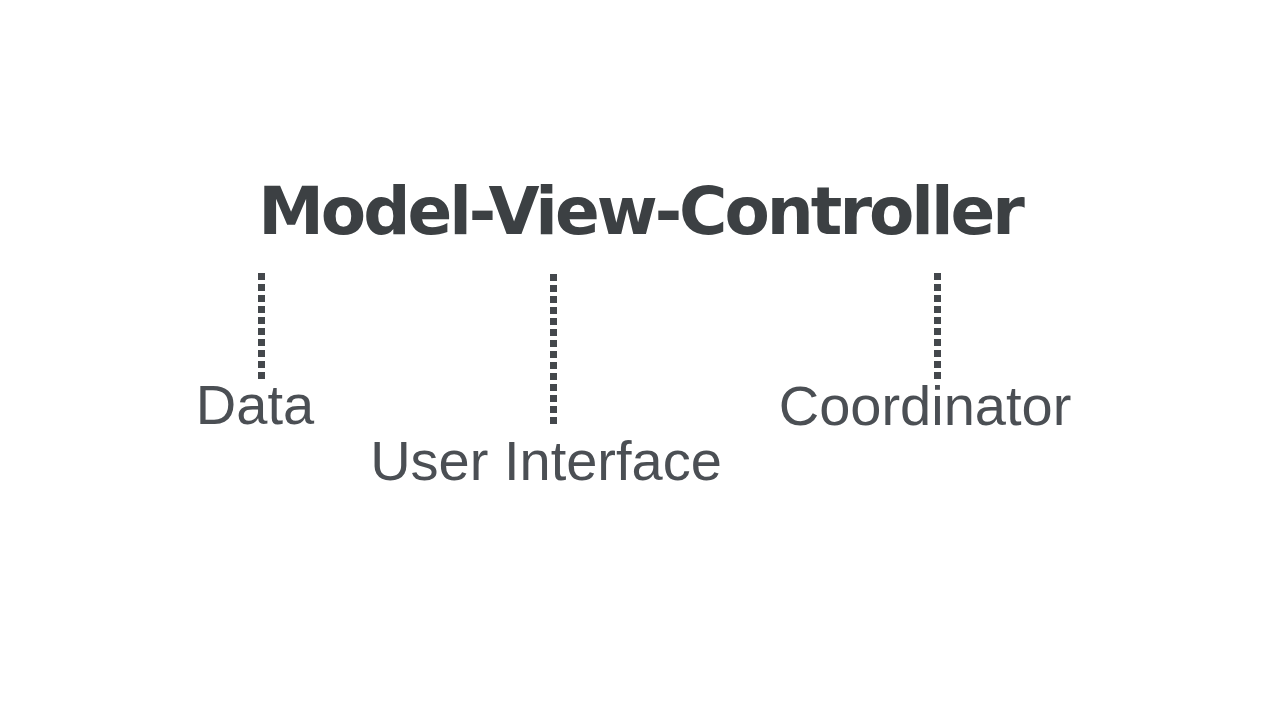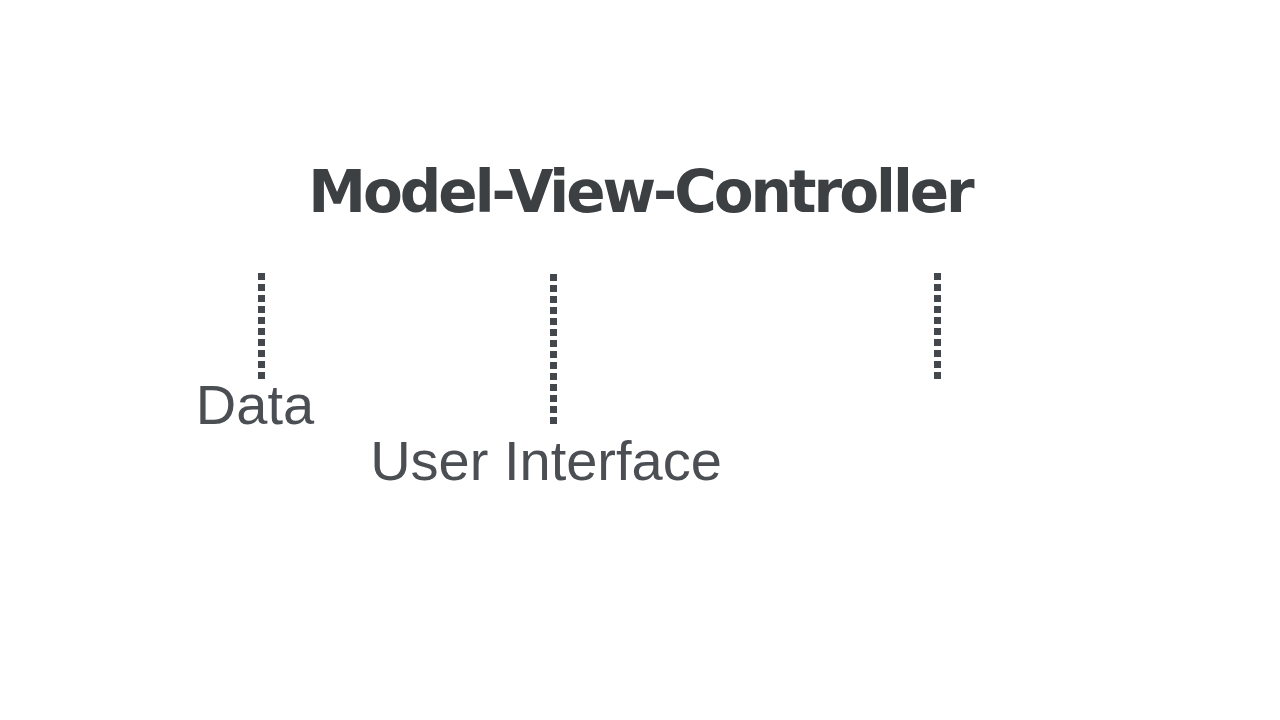--- a/index.html
+++ b/index.html
@@ -14,25 +14,25 @@
     width:1280px;
     height:720px;
     background:var(--bg);
     overflow:hidden;
     font-family:"Liberation Sans", sans-serif;
   }
   .title{
     position:absolute;
     left:0; right:0;
     top:163px;
-    margin:0;
+    margin:16px;
     text-align:center;
     font-family:"DejaVu Sans", sans-serif;
     font-weight:700;
-    font-size:58px;
+    font-size:66px;
     line-height:1;
     letter-spacing:-3px;
     color:var(--ink-strong);
     white-space:nowrap;
   }
   .connector{
     position:absolute;
     width:7px;
     background:repeating-linear-gradient(
       to bottom,
@@ -69,14 +69,15 @@
   <div class="connector connector-model"></div>
 
   <div class="connector connector-view"></div>
 
   <div class="connector connector-controller"></div>
 
   <span class="label label-view">User Interface</span>
 
   <span class="label label-model">Data</span>
 
+  <span class="label label-controller">Coordinator</span>
 
 </div>
 
 </body></html>

